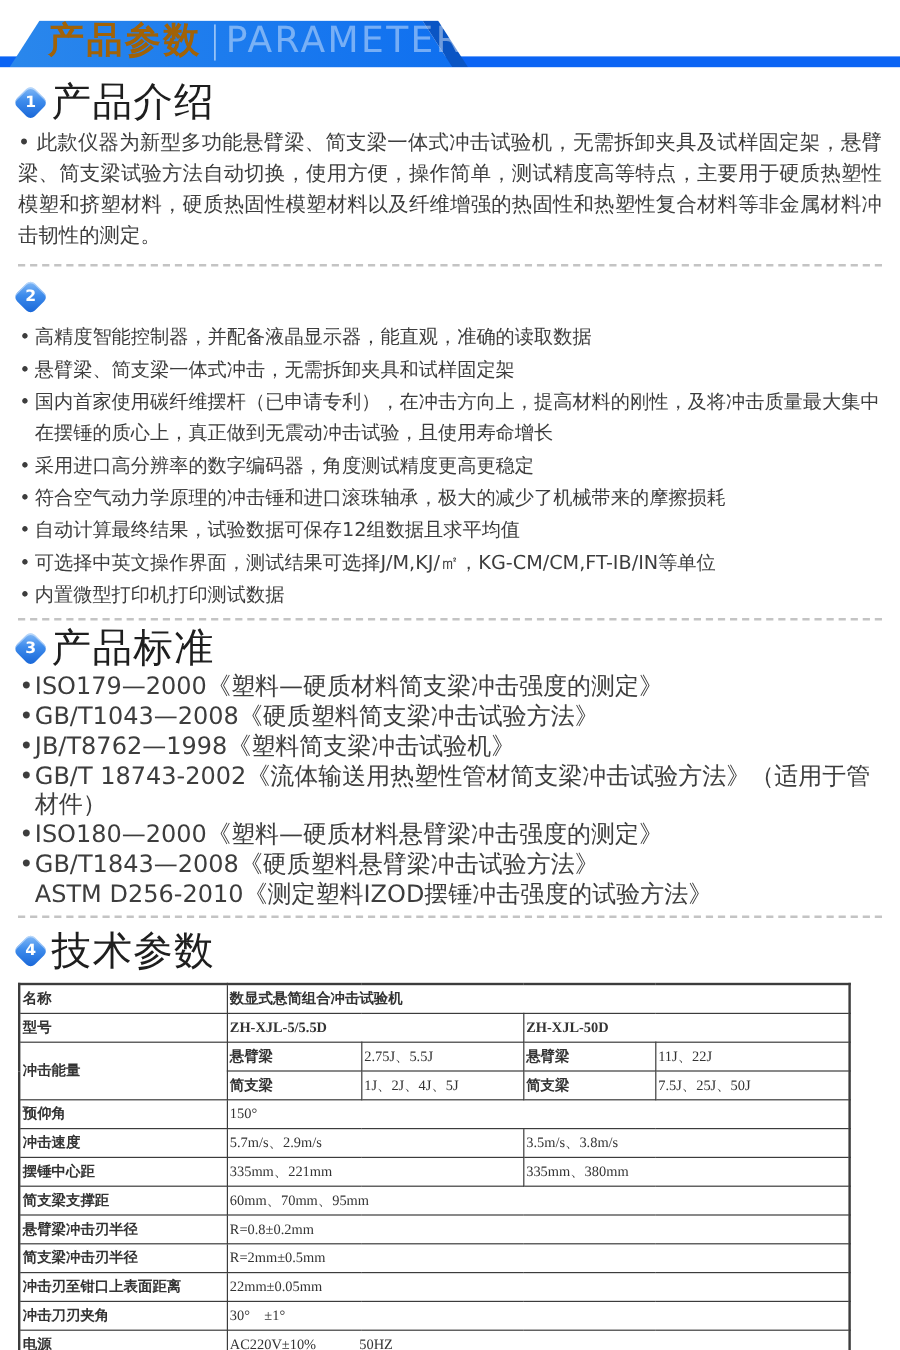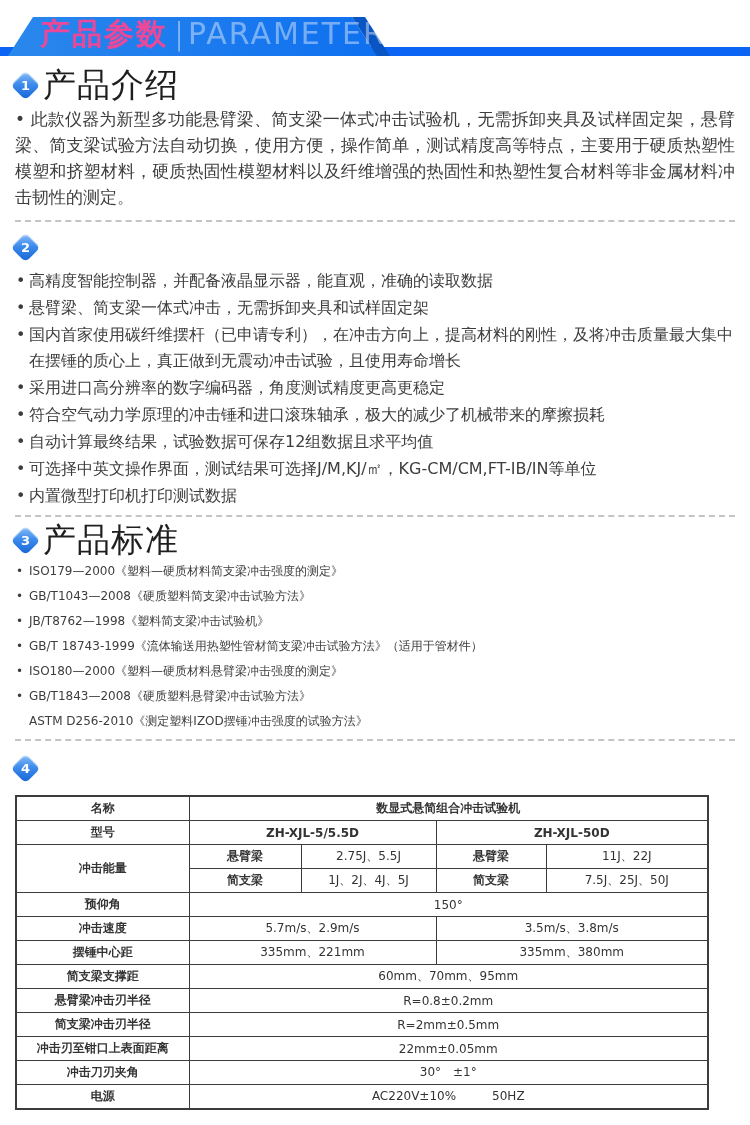--- a/index.html
+++ b/index.html
@@ -11,21 +11,21 @@
   .banner{position:relative;height:56px;}
   .banner-strip{position:absolute;left:0;right:0;top:47px;height:9px;background:#0b64f4;}
   .banner-shape{position:absolute;left:8px;top:17px;width:382px;height:39px;
     background:linear-gradient(90deg,#2a87ec 0%,#0e6ff0 100%);
     clip-path:polygon(25px 0,344px 0,369px 39px,0 39px);}
   .banner-fold{position:absolute;left:8px;top:17px;width:382px;height:39px;
     background:#0a55c4;
     clip-path:polygon(344px 0,357px 0,382px 39px,369px 39px);}
   .banner-text{position:absolute;left:40px;top:13px;height:42px;line-height:42px;
     font-size:30px;white-space:nowrap;}
-  .banner-zh{color:#ec4899;font-weight:bold;letter-spacing:2px;}
+  .banner-zh{color:#a16207;font-weight:bold;letter-spacing:2px;}
   .banner-sep{color:rgba(255,255,255,0.55);font-weight:300;padding:0 4px 0 6px;}
   .banner-en{color:rgba(255,255,255,0.42);font-weight:400;letter-spacing:2px;}
   
   .content{padding:0 15px;}
   .sec-head{display:flex;align-items:center;gap:7px;height:30px;}
   .diamond{width:21px;height:21px;flex:0 0 21px;transform:rotate(45deg);border-radius:5px;
     background:linear-gradient(135deg,#8fc1f8 0%,#3e8cec 45%,#1563d6 100%);
     display:flex;align-items:center;justify-content:center;
     box-shadow:inset 1px 1px 0 rgba(255,255,255,0.45);}
   .diamond i{transform:rotate(-45deg);font-style:normal;color:#ffffff;
@@ -33,28 +33,28 @@
   .sec-title{font-size:33px;color:#1e1e1e;font-weight:500;letter-spacing:1px;}
   .dash{border:none;border-top:2px dashed #c4c4c4;margin:0;height:0;}
   
   .intro-p{margin:6px 0 10px 0;font-size:17px;line-height:26px;text-align:justify;}
   .intro-p::before{content:"• ";color:#3d3d3d;}
   
   ul.blist{list-style:none;margin:4px 0 6px 0;padding:0;}
   ul.blist li{position:relative;padding-left:14px;font-size:16px;line-height:26px;margin:1px 0;}
   ul.blist li::before{content:"•";position:absolute;left:1px;color:#3d3d3d;}
   ul.blist li.no-bullet::before{content:"";}
-  ul.std li{line-height:24px;font-size:12px;}
+  ul.std li{line-height:24px;font-size:20px;}
   .m-top10{margin-top:10px;} .m-top8{margin-top:8px;} .m-top12{margin-top:12px;}
   .m-bot6{margin-bottom:6px;}
   
   table.spec{border-collapse:collapse;margin:12px 0 0 15px;width:692px;table-layout:fixed;
     font-size:12px;color:#333333;border:2px solid #3c3c3c;}
-  table.spec td{border:1px solid #3c3c3c;height:23px;text-align:center;
-    padding:0 2px;overflow:hidden;white-space:nowrap;}
+  table.spec td{border:1px solid #3c3c3c;height:23px;text-align:left;
+    padding:0 2px;overflow:hidden;white-space:nowrap;font-family:Liberation Serif, serif;}
   td.lab{font-weight:bold;}
   td.bold{font-weight:bold;}
 </style>
 </head>
 <body>
 
 <div class="banner">
   <div class="banner-strip"></div>
   <div class="banner-shape"></div>
   <div class="banner-fold"></div>
@@ -94,31 +94,32 @@
   <div class="sec-head m-top8" style="margin-bottom:2px;">
     <span class="diamond">
         <i>3</i>
       </span>
     <span class="sec-title">产品标准</span>
   </div>
   <ul class="blist std">
     <li>ISO179—2000《塑料—硬质材料简支梁冲击强度的测定》</li>
     <li>GB/T1043—2008《硬质塑料简支梁冲击试验方法》</li>
     <li>JB/T8762—1998《塑料简支梁冲击试验机》</li>
-    <li>GB/T 18743-1999《流体输送用热塑性管材简支梁冲击试验方法》（适用于管材件）</li>
+    <li>GB/T 18743-2002《流体输送用热塑性管材简支梁冲击试验方法》（适用于管材件）</li>
     <li>ISO180—2000《塑料—硬质材料悬臂梁冲击强度的测定》</li>
     <li>GB/T1843—2008《硬质塑料悬臂梁冲击试验方法》</li>
     <li class="no-bullet">ASTM D256-2010《测定塑料IZOD摆锤冲击强度的试验方法》</li>
   </ul>
   <hr class="dash" style="margin-top:6px;">
 
   <div class="sec-head m-top12">
     <span class="diamond">
         <i>4</i>
       </span>
+    <span class="sec-title">技术参数</span>
   </div>
 </div>
 
 <table class="spec">
   <colgroup>
     <col style="width:173px">
       <col style="width:112px">
       <col style="width:135px">
       <col style="width:110px">
       <col style="width:162px">

